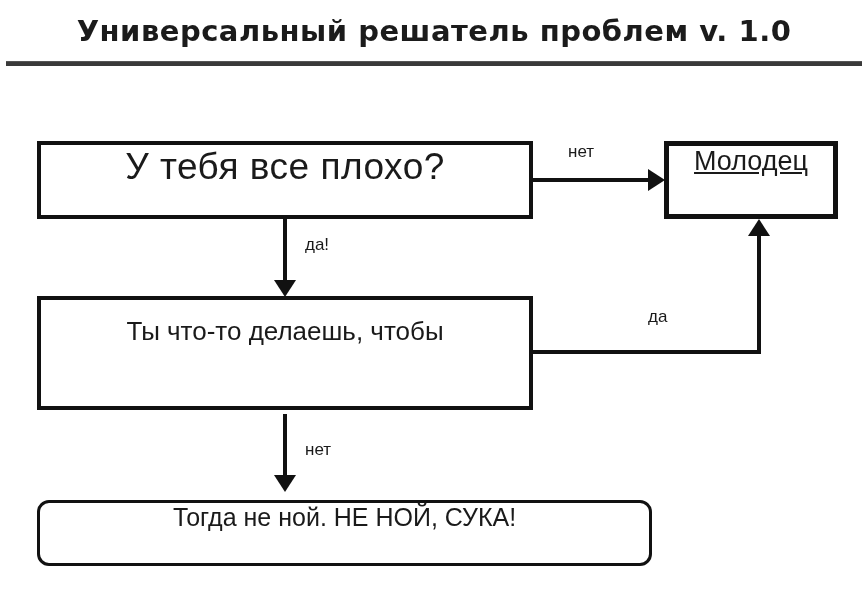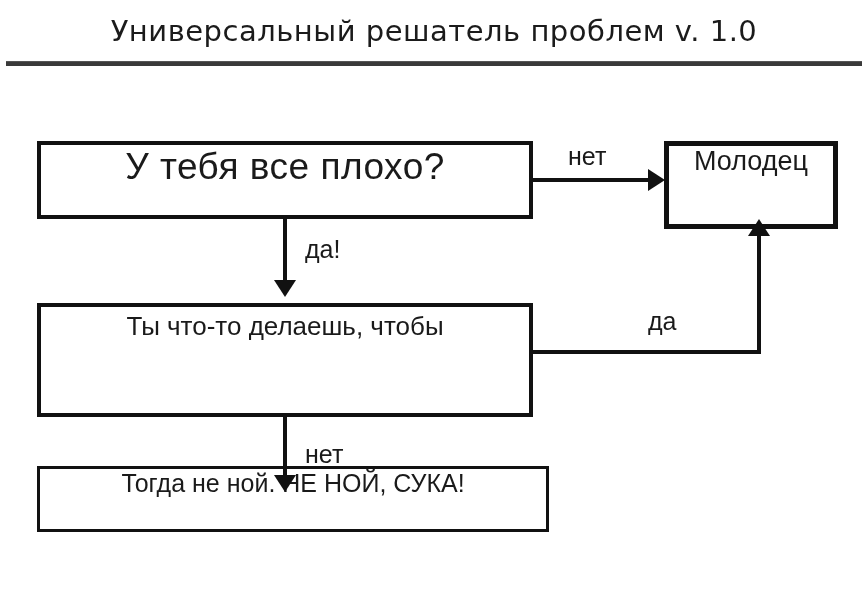--- a/index.html
+++ b/index.html
@@ -18,21 +18,21 @@
 
   
   .title {
     position: absolute;
     left: 0;
     top: 14px;
     width: 868px;
     text-align: center;
     font-family: "DejaVu Sans", sans-serif;
     font-size: 29px;
-    font-weight: 400;
+    font-weight: 700;
     letter-spacing: 0.5px;
     color: #1b1b1b;
     white-space: nowrap;
   }
   .title-rule {
     position: absolute;
     left: 6px;
     top: 61px;
     width: 856px;
     height: 4px;
@@ -54,35 +54,37 @@
     line-height: 1.18;
   }
   #node-bad {
     left: 37px;  top: 141px;
     width: 496px; height: 78px;
     font-size: 37px;
     letter-spacing: 0.5px;
   }
   #node-good {
     left: 664px; top: 141px;
-    width: 174px; height: 88px;
+    width: 174px; height: 78px;
     font-size: 27px;
     border-width: 5px;
+    text-decoration: underline;
   }
   #node-doing {
-    left: 37px;  top: 303px;
+    left: 37px;  top: 296px;
     width: 496px; height: 114px;
     font-size: 26px;
-    padding: 4px 16px;
+    padding: 16px 16px;
   }
   #node-stop {
-    left: 37px;  top: 466px;
-    width: 512px; height: 66px;
+    left: 37px;  top: 500px;
+    width: 615px; height: 66px;
     font-size: 25px;
     border-width: 3px;
+    border-radius: 12px;
   }
   .node-text { display: block; }
 
   
   .line-h, .line-v {
     position: absolute;
     background: #111111;
   }
   .line-h { height: 4px; }
   .line-v { width: 4px; }
@@ -103,21 +105,21 @@
   }
   .arrow-right {
     border-top: 11px solid transparent;
     border-bottom: 11px solid transparent;
     border-left: 17px solid #111111;
   }
 
   
   .edge-label {
     position: absolute;
-    font-size: 25px;
+    font-size: 17px;
     color: #1a1a1a;
     white-space: nowrap;
   }
   #label-net-top   { left: 568px; top: 142px; }
   #label-da-bang   { left: 305px; top: 235px; }
   #label-da-right  { left: 648px; top: 307px; }
   #label-net-bottom{ left: 305px; top: 440px; }
 </style>
 </head>
 <body>

